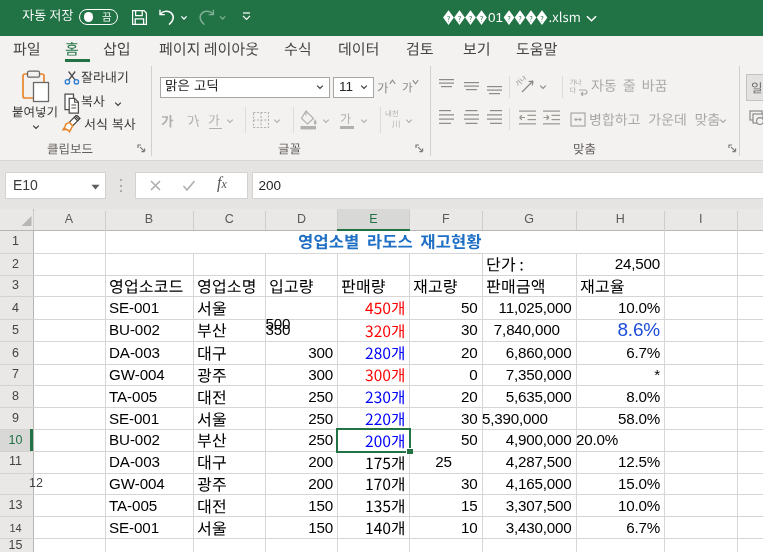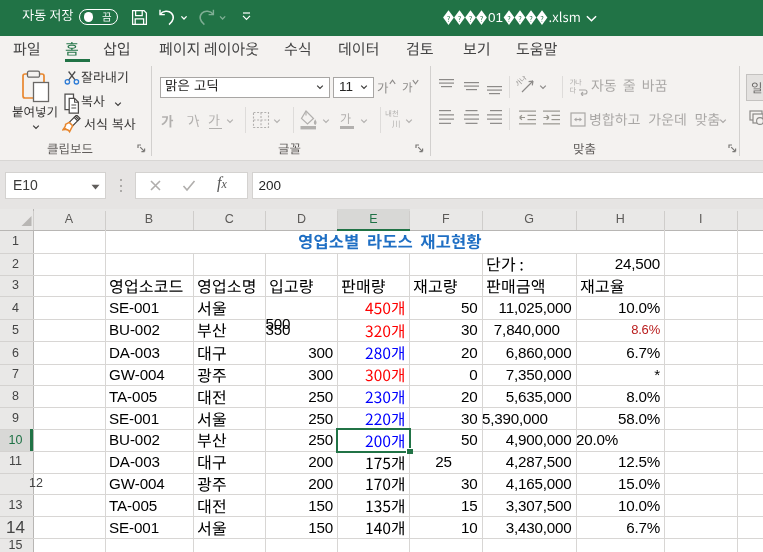--- a/index.html
+++ b/index.html
@@ -398,21 +398,21 @@
 <div class="ab" style="left:0;top:407.5px;width:31px;height:21.80000000000001px;line-height:21.80000000000001px;text-align:center;font-size:12.5px;color:#444">9</div>
 <div class="ab" style="left:0;top:428.8px;width:33px;height:1px;background:#d4d2d0;"></div>
 <div class="ab" style="left:0;top:429.3px;width:31px;height:22.0px;line-height:22.0px;text-align:center;font-size:12.5px;color:#1e7145">10</div>
 <div class="ab" style="left:0;top:450.8px;width:33px;height:1px;background:#d4d2d0;"></div>
 <div class="ab" style="left:0;top:451.3px;width:31px;height:21.69999999999999px;line-height:21.69999999999999px;text-align:center;font-size:12.5px;color:#444">11</div>
 <div class="ab" style="left:0;top:472.5px;width:33px;height:1px;background:#d4d2d0;"></div>
 <div class="ab" style="left:12px;top:473px;width:31px;height:36px;line-height:21.80000000000001px;text-align:right;font-size:12.5px;color:#444">12</div>
 <div class="ab" style="left:0;top:494.3px;width:33px;height:1px;background:#d4d2d0;"></div>
 <div class="ab" style="left:0;top:494.8px;width:31px;height:21.69999999999999px;line-height:21.69999999999999px;text-align:center;font-size:12.5px;color:#444">13</div>
 <div class="ab" style="left:0;top:516.0px;width:33px;height:1px;background:#d4d2d0;"></div>
-<div class="ab" style="left:0;top:516.5px;width:31px;height:22.299999999999955px;line-height:22.299999999999955px;text-align:center;font-size:17px;color:#444">14</div>
+<div class="ab" style="left:0;top:516.5px;width:31px;height:22.299999999999955px;line-height:22.299999999999955px;text-align:center;font-size:11px;color:#444">14</div>
 <div class="ab" style="left:0;top:538.3px;width:33px;height:1px;background:#d4d2d0;"></div>
 <div class="ab" style="left:0;top:538.8px;width:31px;height:13.200000000000045px;line-height:13.200000000000045px;text-align:center;font-size:12.5px;color:#444">15</div>
 <div class="ab" style="left:29.5px;top:429.3px;width:3px;height:22.0px;background:#217346;"></div>
 <div class="ab" style="left:104.5px;top:229.8px;width:1px;height:322.2px;background:#d8d6d4;"></div>
 <div class="ab" style="left:664.0px;top:229.8px;width:1px;height:322.2px;background:#d8d6d4;"></div>
 <div class="ab" style="left:736.5px;top:229.8px;width:1px;height:322.2px;background:#d8d6d4;"></div>
 <div class="ab" style="left:192.5px;top:253px;width:1px;height:299px;background:#d8d6d4;"></div>
 <div class="ab" style="left:265.1px;top:253px;width:1px;height:299px;background:#d8d6d4;"></div>
 <div class="ab" style="left:336.9px;top:253px;width:1px;height:299px;background:#d8d6d4;"></div>
 <div class="ab" style="left:409.1px;top:253px;width:1px;height:299px;background:#d8d6d4;"></div>
@@ -474,21 +474,21 @@
 <div class="ab" style="left:109px;top:319px;height:22.5px;line-height:22.5px;font-size:15.2px;letter-spacing:-0.1px;color:#000;white-space:nowrap">BU-002</div>
 <svg class="ab " style="left:196.5px;top:323.36px;" width="31" height="18">
     <path fill="#000" transform="translate(0,13.44) scale(0.016,-0.016)" d="M158 790V399H770V790H687V666H240V790ZM240 599H687V467H240ZM54 291V224H421V-78H503V224H874V291Z M1207 772V661C1207 521 1119 399 981 350L1026 284C1133 325 1213 407 1251 513C1291 418 1369 343 1470 306L1512 372C1380 418 1289 534 1289 658V772ZM1604 827V159H1687V480H1820V550H1687V827ZM1125 223V-58H1727V10H1209V223Z"></path>
   </svg>
 <div class="ab" style="left:265.6px;top:319px;width:67.29999999999995px;height:22.5px;line-height:22.5px;text-align:left;font-size:15.2px;letter-spacing:-0.2px;color:#000">350</div>
 <svg class="ab " style="left:364.92px;top:323.7px;" width="42" height="17">
     <path fill="#fe0000" transform="translate(0,13.1) scale(0.0156,-0.0156)" d="M263 -13C394 -13 499 65 499 196C499 297 430 361 344 382V387C422 414 474 474 474 563C474 679 384 746 260 746C176 746 111 709 56 659L105 601C147 643 198 672 257 672C334 672 381 626 381 556C381 477 330 416 178 416V346C348 346 406 288 406 199C406 115 345 63 257 63C174 63 119 103 76 147L29 88C77 35 149 -13 263 -13Z M599 0H1060V79H857C820 79 775 75 737 72C909 235 1025 384 1025 531C1025 661 942 746 811 746C718 746 654 704 595 639L648 587C689 636 740 672 800 672C891 672 935 611 935 527C935 401 829 255 599 54Z M1388 -13C1527 -13 1616 113 1616 369C1616 623 1527 746 1388 746C1248 746 1160 623 1160 369C1160 113 1248 -13 1388 -13ZM1388 61C1305 61 1248 154 1248 369C1248 583 1305 674 1388 674C1471 674 1528 583 1528 369C1528 154 1471 61 1388 61Z M2206 803V-33H2284V395H2406V-78H2486V827H2406V463H2284V803ZM1755 710V642H2025C2012 455 1928 291 1720 175L1768 116C2026 262 2106 478 2106 710Z"></path>
   </svg>
 <div class="ab" style="left:409.6px;top:319px;width:67.89999999999998px;height:22.5px;line-height:22.5px;text-align:right;font-size:15.2px;letter-spacing:-0.2px;color:#000">30</div>
 <div class="ab" style="left:482px;top:319px;width:89.5px;height:22.5px;line-height:22.5px;text-align:center;font-size:15.2px;letter-spacing:-0.2px;color:#000">7,840,000</div>
-<div class="ab" style="left:576px;top:319px;width:84.0px;height:22.5px;line-height:22.5px;text-align:right;font-size:13px;letter-spacing:-0.2px;color:#b91c1c">8.6%</div>
+<div class="ab" style="left:576px;top:319px;width:84.0px;height:22.5px;line-height:22.5px;text-align:right;font-size:19px;letter-spacing:-0.2px;color:#1d4ed8">8.6%</div>
 <div class="ab" style="left:109px;top:341.5px;height:22.5px;line-height:22.5px;font-size:15.2px;letter-spacing:-0.1px;color:#000;white-space:nowrap">DA-003</div>
 <svg class="ab " style="left:196.5px;top:345.86px;" width="31" height="18">
     <path fill="#000" transform="translate(0,13.44) scale(0.016,-0.016)" d="M538 807V-31H615V396H743V-78H822V827H743V464H615V807ZM87 717V145H146C282 145 373 149 481 172L473 241C375 220 290 216 170 215V649H423V717Z M985 380V311H1350V-79H1433V311H1802V380H1670C1695 510 1695 604 1695 689V768H1087V701H1613V689C1613 605 1613 509 1585 380Z"></path>
   </svg>
 <div class="ab" style="left:265.6px;top:341.5px;width:67.29999999999995px;height:22.5px;line-height:22.5px;text-align:right;font-size:15.2px;letter-spacing:-0.2px;color:#000">300</div>
 <svg class="ab " style="left:364.92px;top:346.2px;" width="42" height="17">
     <path fill="#0000fe" transform="translate(0,13.1) scale(0.0156,-0.0156)" d="M44 0H505V79H302C265 79 220 75 182 72C354 235 470 384 470 531C470 661 387 746 256 746C163 746 99 704 40 639L93 587C134 636 185 672 245 672C336 672 380 611 380 527C380 401 274 255 44 54Z M835 -13C972 -13 1064 70 1064 176C1064 277 1005 332 941 369V374C984 408 1038 474 1038 551C1038 664 962 744 837 744C723 744 636 669 636 558C636 481 682 426 735 389V385C668 349 601 280 601 182C601 69 699 -13 835 -13ZM885 398C798 432 719 471 719 558C719 629 768 676 836 676C914 676 960 619 960 546C960 492 934 442 885 398ZM836 55C748 55 682 112 682 190C682 260 724 318 783 356C887 314 977 278 977 179C977 106 921 55 836 55Z M1388 -13C1527 -13 1616 113 1616 369C1616 623 1527 746 1388 746C1248 746 1160 623 1160 369C1160 113 1248 -13 1388 -13ZM1388 61C1305 61 1248 154 1248 369C1248 583 1305 674 1388 674C1471 674 1528 583 1528 369C1528 154 1471 61 1388 61Z M2206 803V-33H2284V395H2406V-78H2486V827H2406V463H2284V803ZM1755 710V642H2025C2012 455 1928 291 1720 175L1768 116C2026 262 2106 478 2106 710Z"></path>
   </svg>
 <div class="ab" style="left:409.6px;top:341.5px;width:67.89999999999998px;height:22.5px;line-height:22.5px;text-align:right;font-size:15.2px;letter-spacing:-0.2px;color:#000">20</div>
 <div class="ab" style="left:482px;top:341.5px;width:89.5px;height:22.5px;line-height:22.5px;text-align:right;font-size:15.2px;letter-spacing:-0.2px;color:#000">6,860,000</div>

